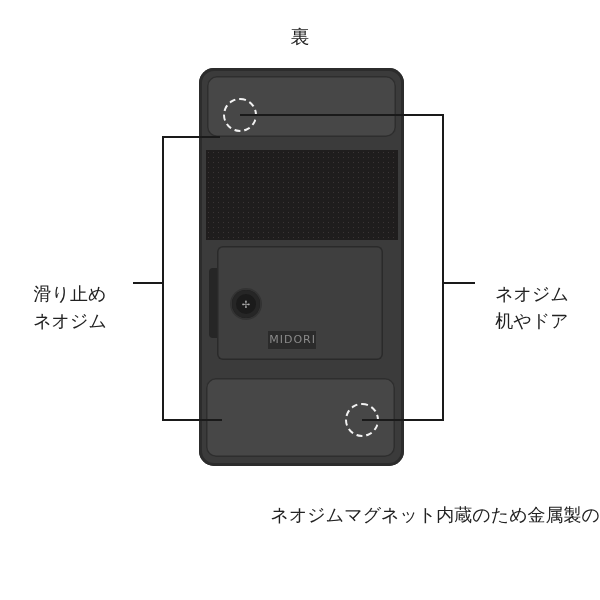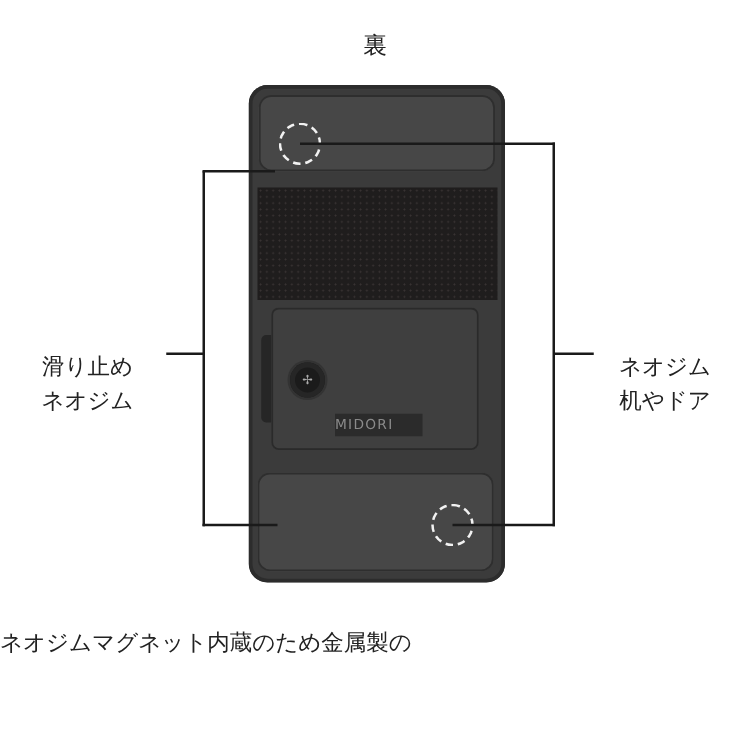--- a/index.html
+++ b/index.html
@@ -13,28 +13,28 @@
              box-shadow: inset 0 0 0 1.5px #2e2e2e; }
   .velcro { left:206px; top:150px; width:192px; height:90px; background:#1f1d1d;
             background-image: radial-gradient(#3a3434 0.6px, transparent 0.9px);
             background-size: 5px 5px; }
   .panel { left:217px; top:246px; width:166px; height:114px; background:#3f3f3f; border-radius:6px;
            box-shadow: inset 0 0 0 1.5px #2a2a2a; }
   .notch { left:209px; top:268px; width:10px; height:70px; background:#262626; border-radius:4px 0 0 4px; }
   .screw { left:232px; top:290px; width:28px; height:28px; border-radius:50%; background:#1b1b1b;
            box-shadow: 0 0 0 2px #333, inset 0 0 0 4px #262626; display:flex; align-items:center; justify-content:center;
            color:#aaa; font-size:10px; }
-  .brand { left:268px; top:331px; width:70px; height:18px; background:#2b2b2b; color:#8a8a8a;
-           font-family:"DejaVu Sans", sans-serif; font-size:11px; letter-spacing:1px; text-align:left; line-height:18px; }
+  .brand { left:268px; top:331px; width:48px; height:18px; background:#2b2b2b; color:#8a8a8a;
+           font-family:"DejaVu Sans", sans-serif; font-size:11px; letter-spacing:1px; text-align:right; line-height:18px; }
   .pad-bot { left:206px; top:378px; width:189px; height:79px; background:#474747; border-radius:10px;
              box-shadow: inset 0 0 0 1.5px #2e2e2e; }
   .dash-circle { width:34px; height:34px; border-radius:50%; border:2px dashed #f2f2f2; box-sizing:border-box; }
   .line { background:#1a1a1a; }
   .label { font-size:18px; line-height:27px; text-align:center; color:#222;margin-top:24px; }
-  .caption { left:0; width:600px; top:500px; text-align:left; font-size:18px; line-height:29px; color:#222; }
+  .caption { left:0; width:600px; top:500px; text-align:right; font-size:18px; line-height:29px; color:#222; }
 </style>
 </head>
 <body>
 
 <div class="abs title">裏</div>
 
 <div class="abs device"></div>
 <div class="abs pad-top"></div>
 <div class="abs dash-circle" style="left:223px; top:98px;"></div>
 <div class="abs velcro"></div>

